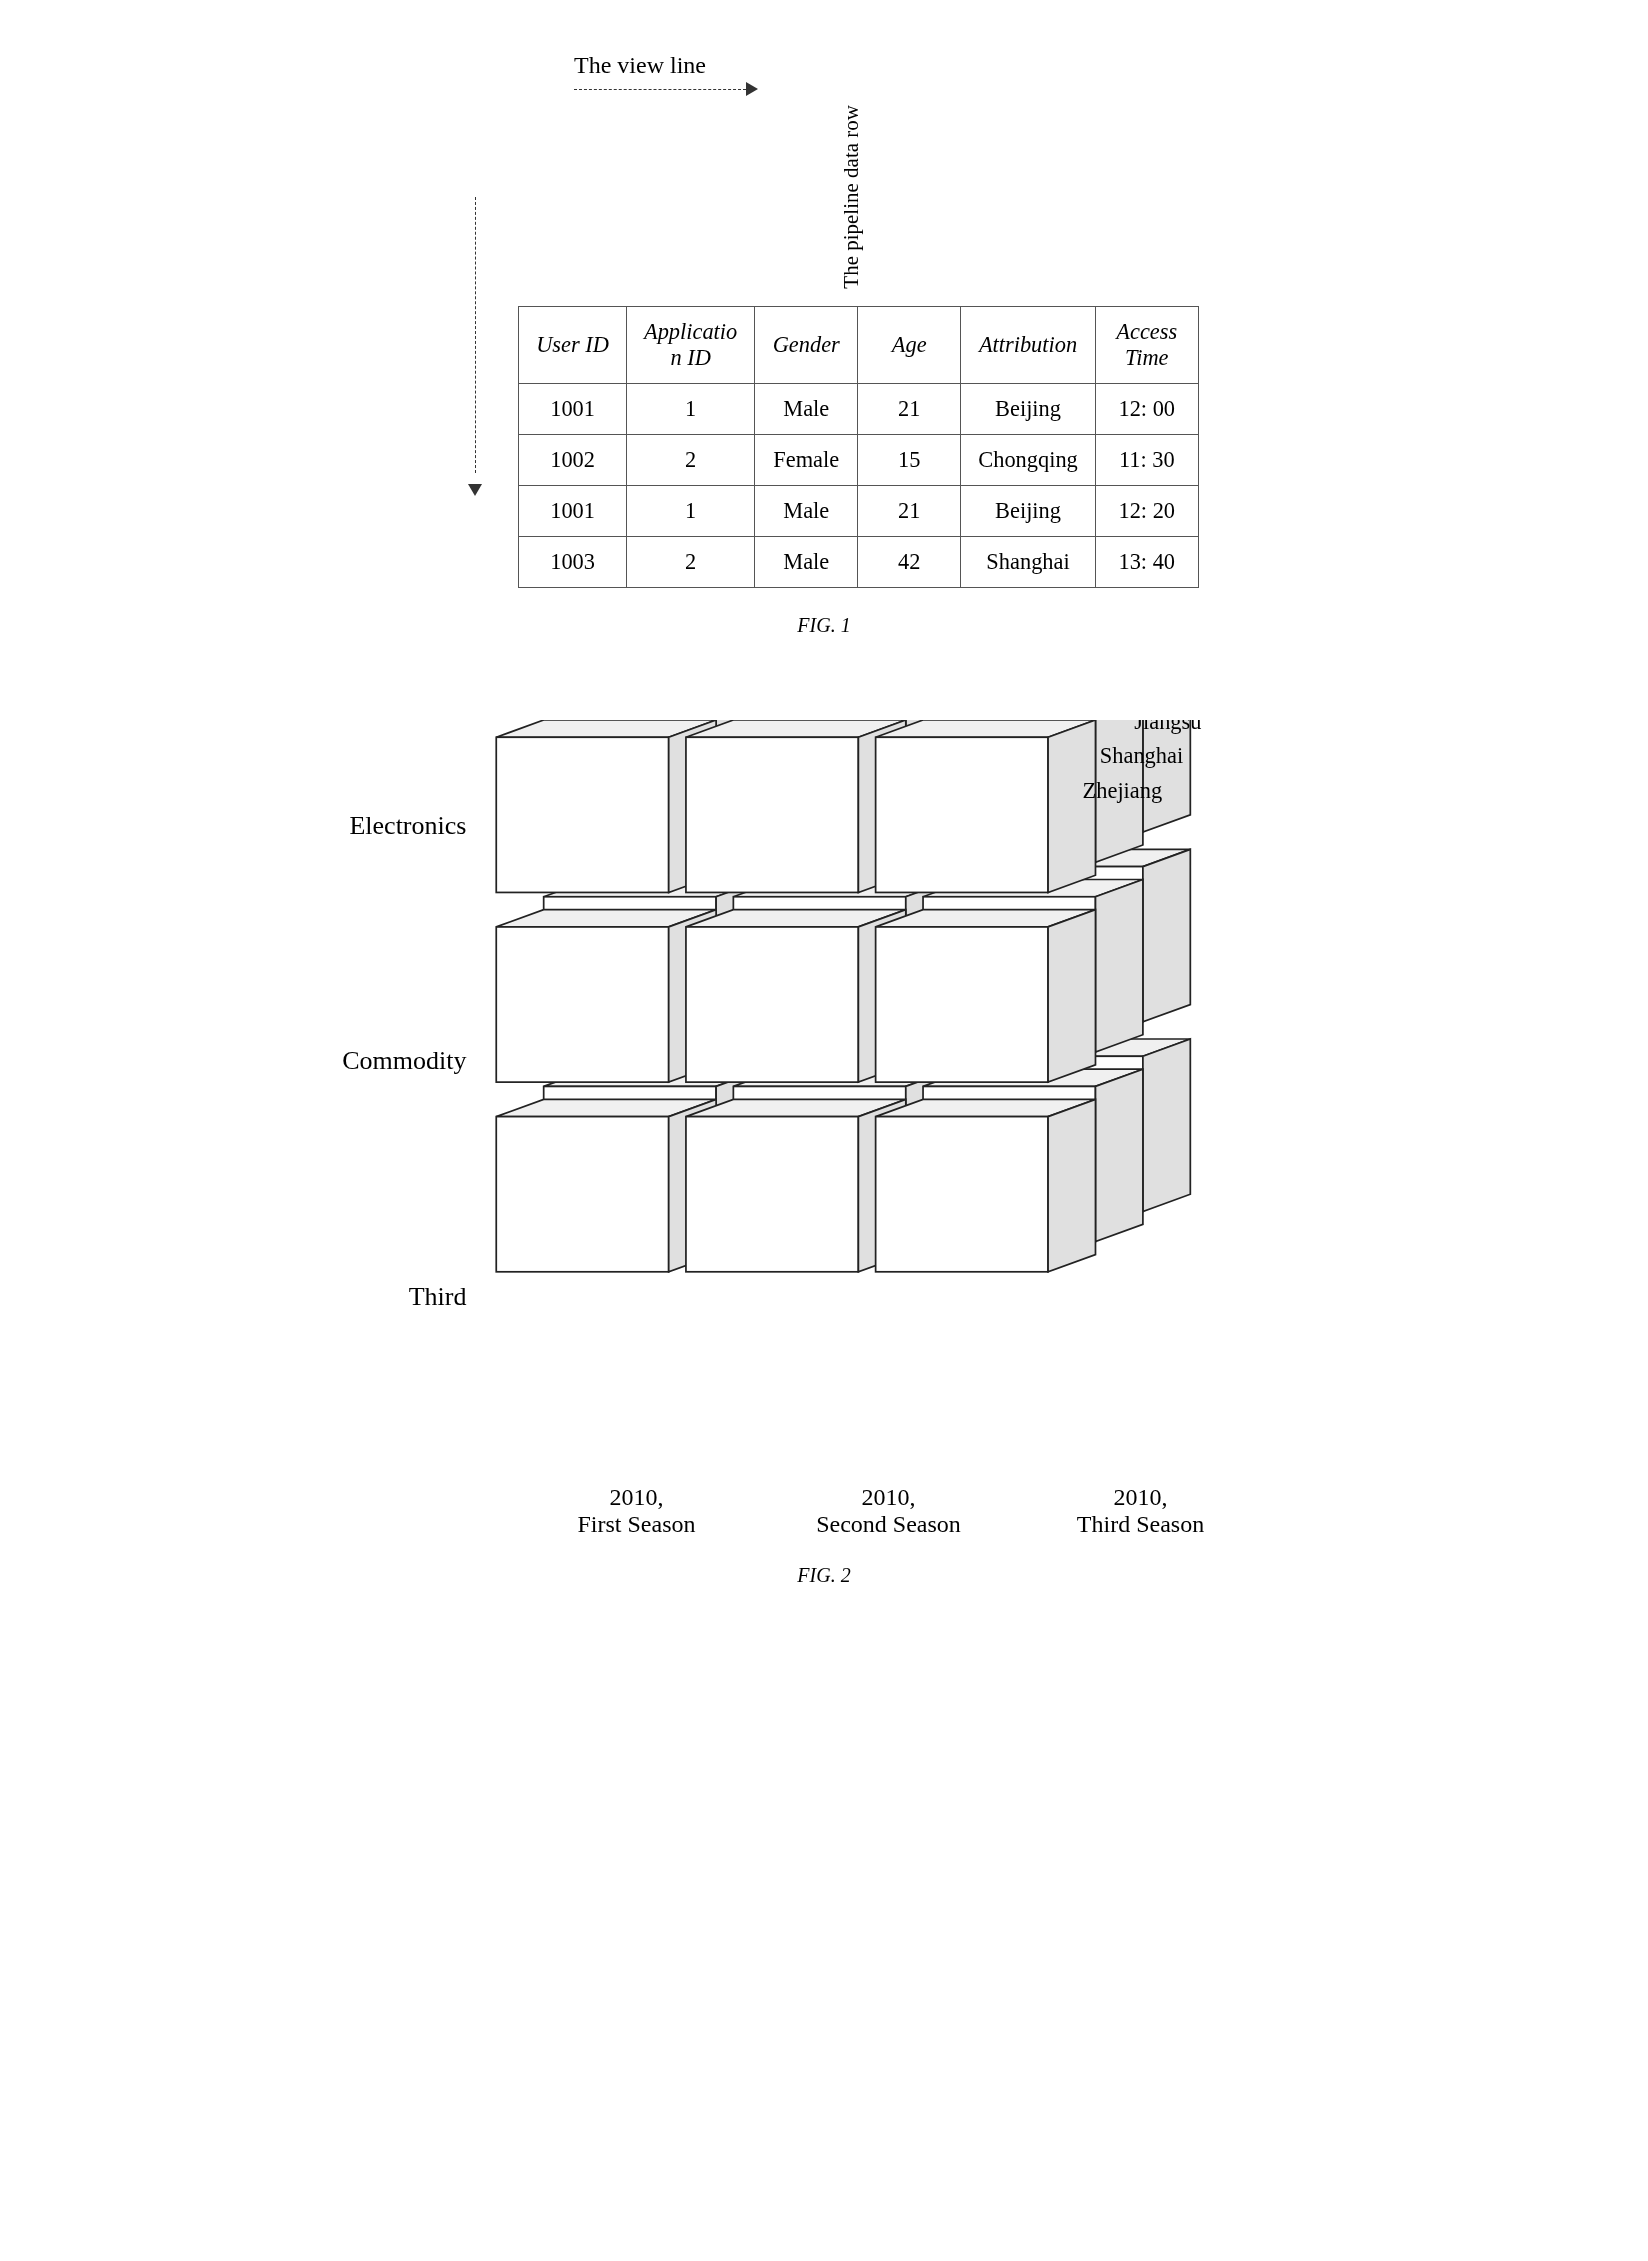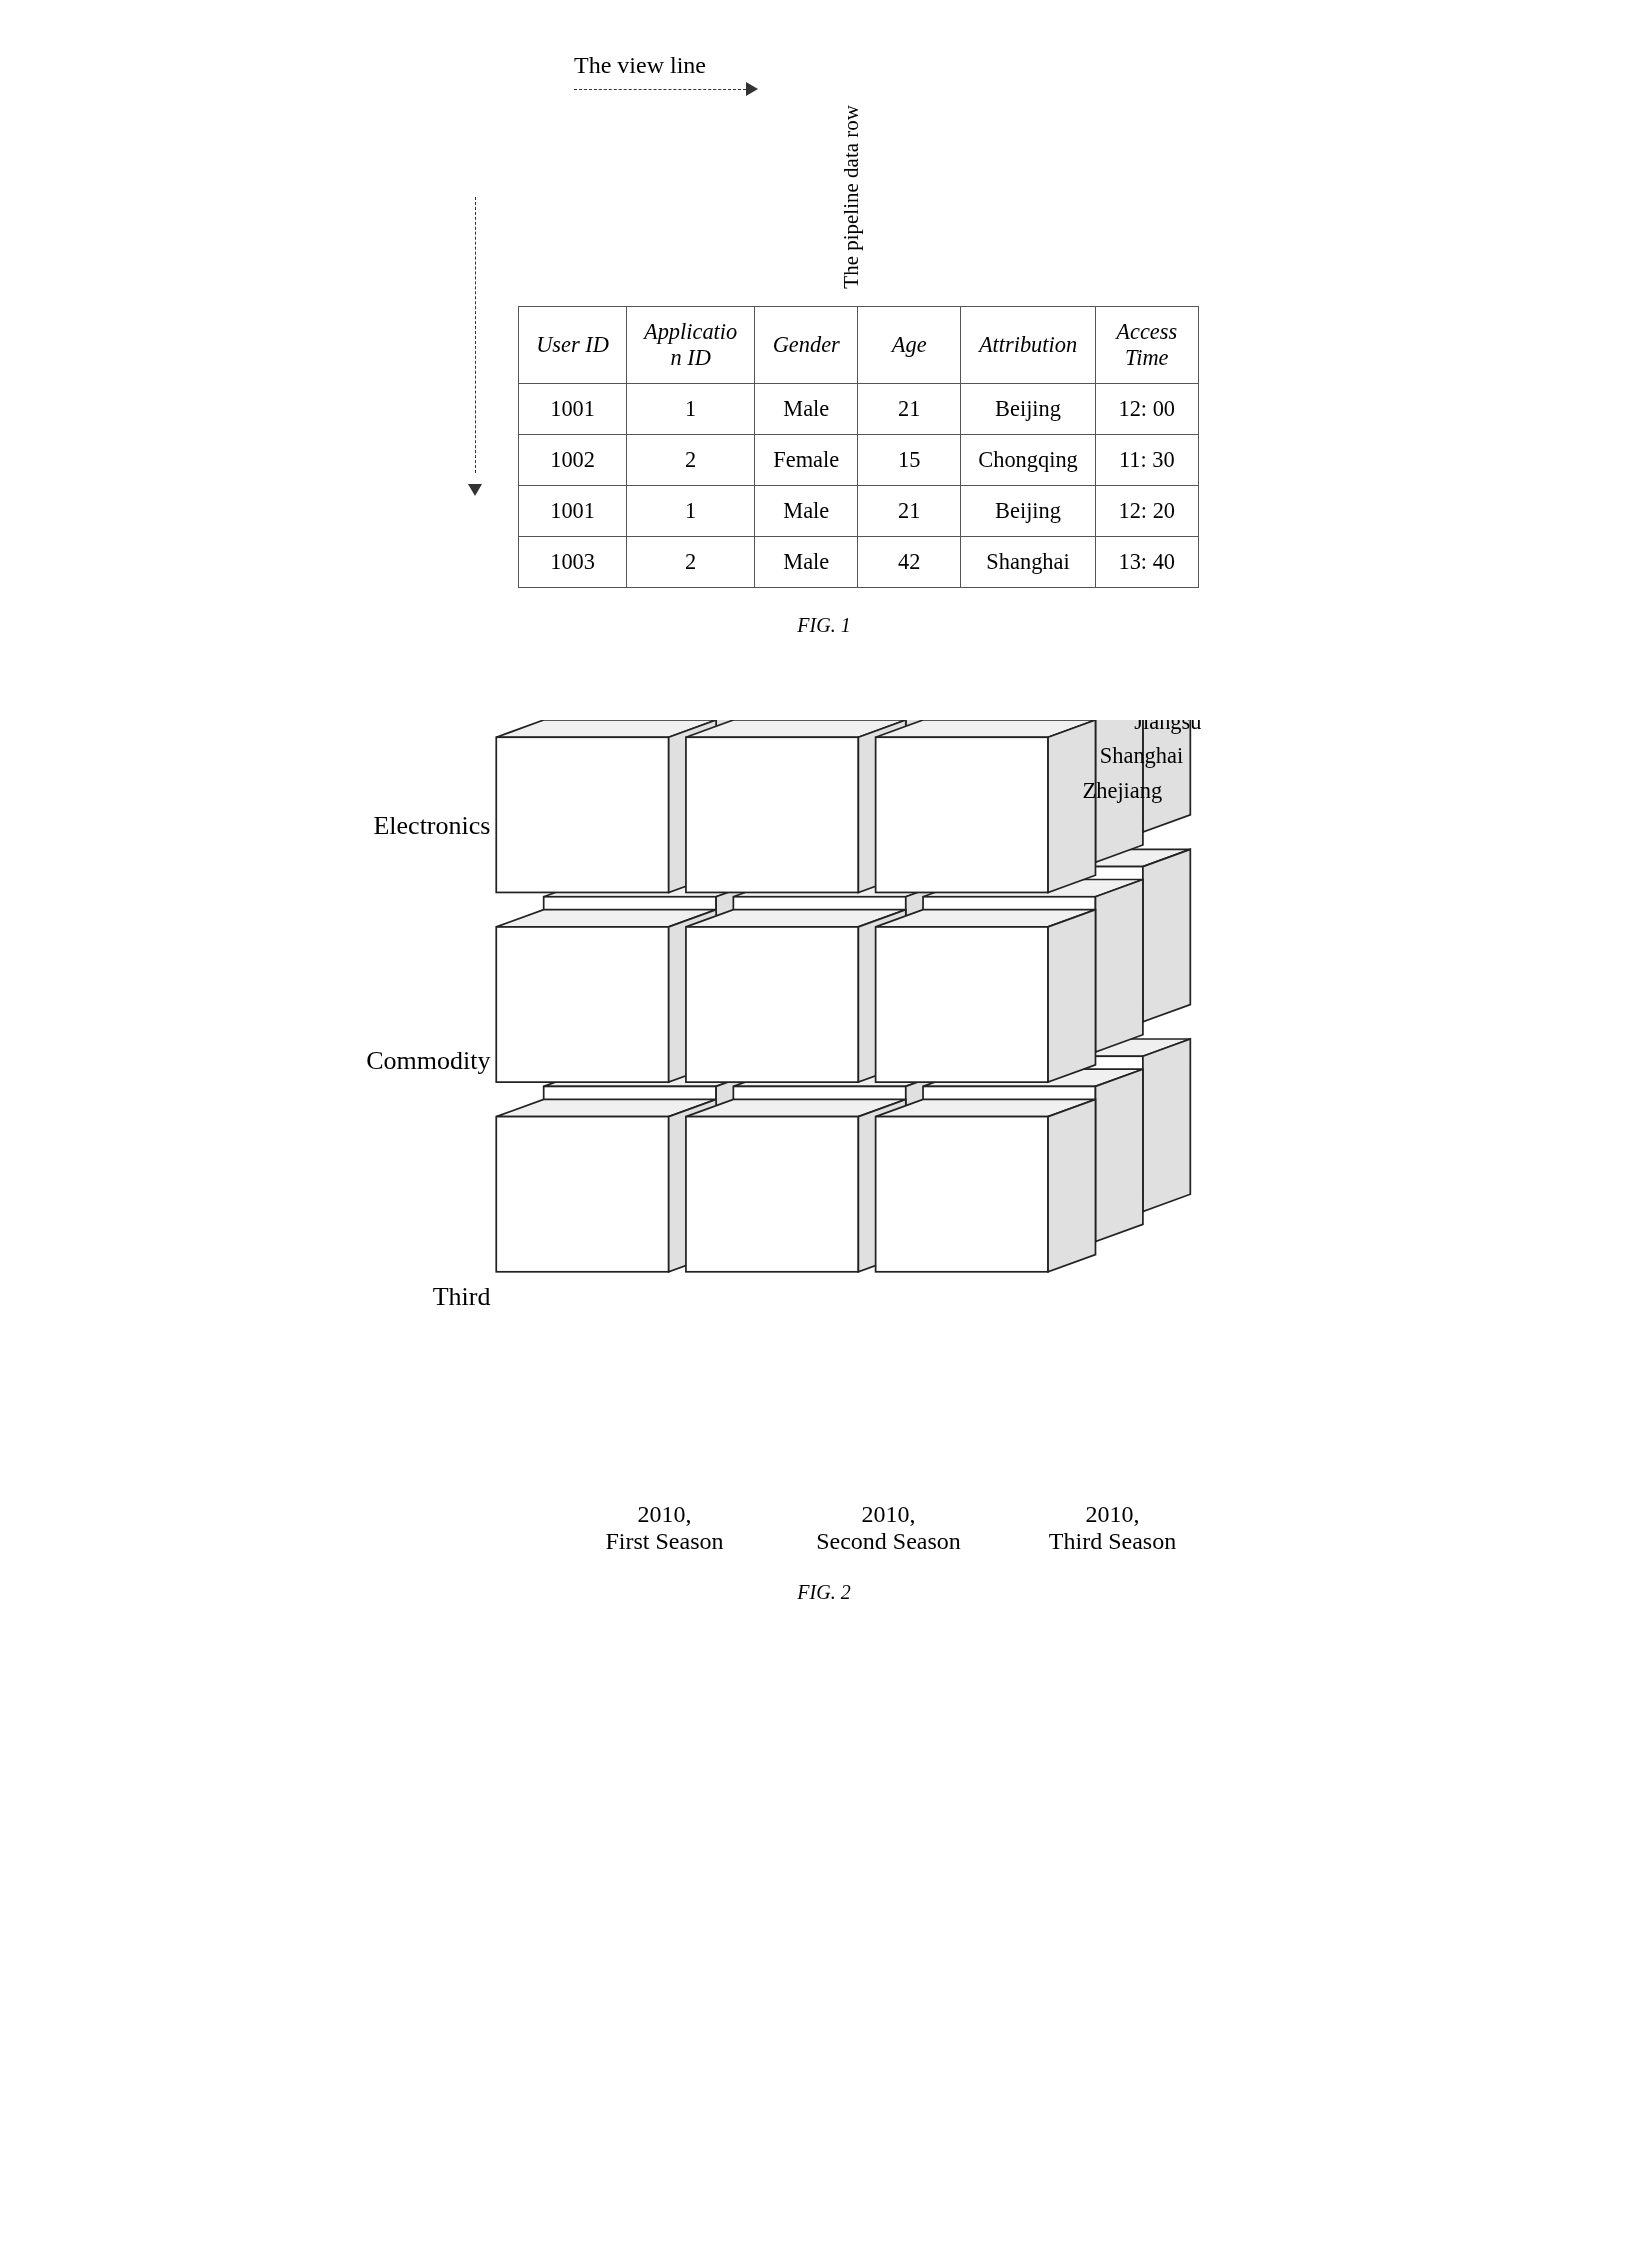--- a/index.html
+++ b/index.html
@@ -150,21 +150,20 @@
       position: absolute;
       left: 0;
       top: 0;
       height: 707px;
       display: flex;
       flex-direction: column;
       justify-content: space-around;
       align-items: flex-end;
       padding-right: 8.6px;
       width: 125px;
-      margin-left: 24px;
     }
 
     .left-label {
       font-size: 26px;
     }
 
     
     .right-labels {
       position: absolute;
       right: 0;
@@ -173,22 +172,21 @@
       flex-direction: column;
       gap: 34px;
       align-items: flex-start;
     }
 
     
     .bottom-labels {
       display: flex;
       flex-direction: row;
       justify-content: center;
-      gap: 52px;
-      margin-top: 17px;
+      gap: 80px;
       padding-left: 129px;
     }
 
     .bottom-label {
       font-size: 24px;
       text-align: center;
       width: 172px;
     }
 
     

